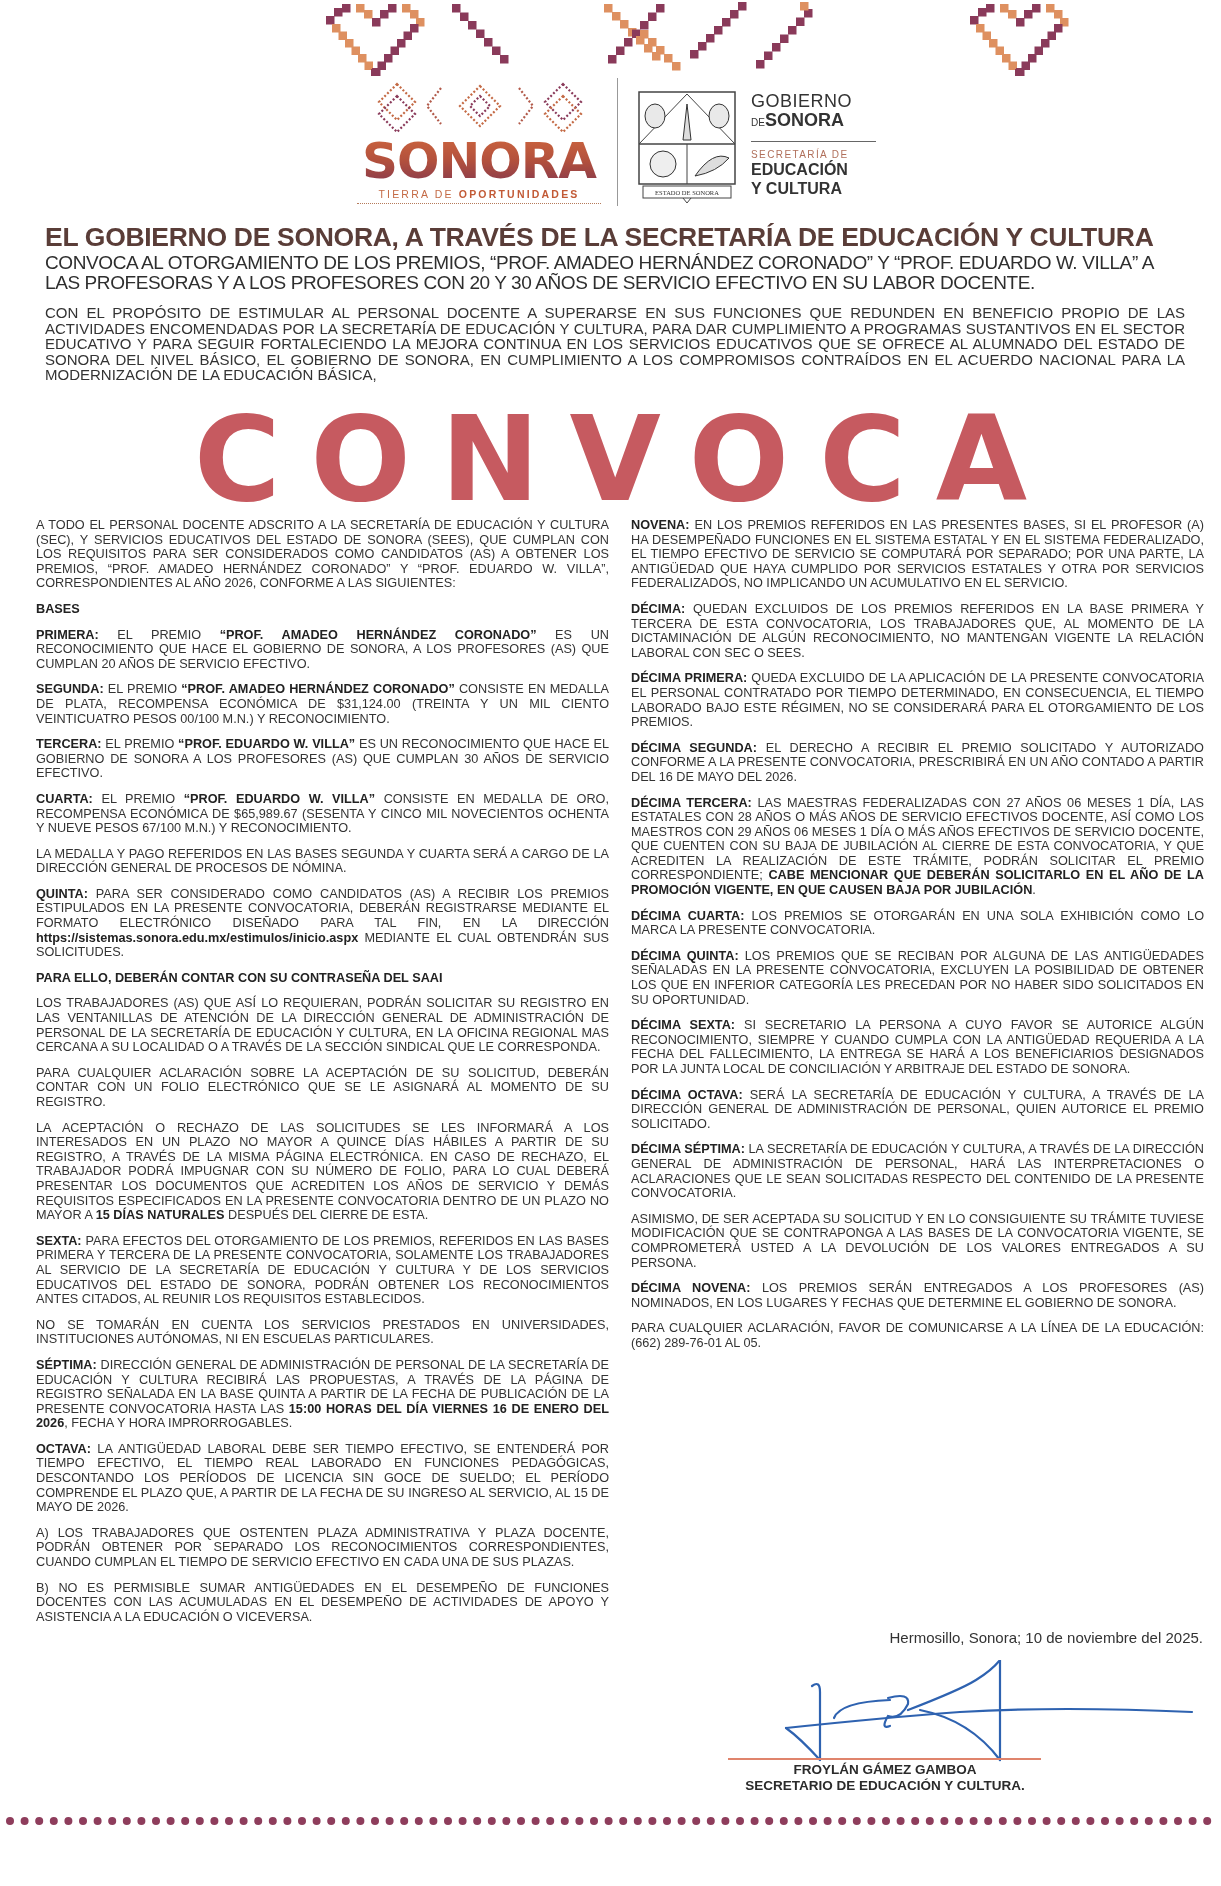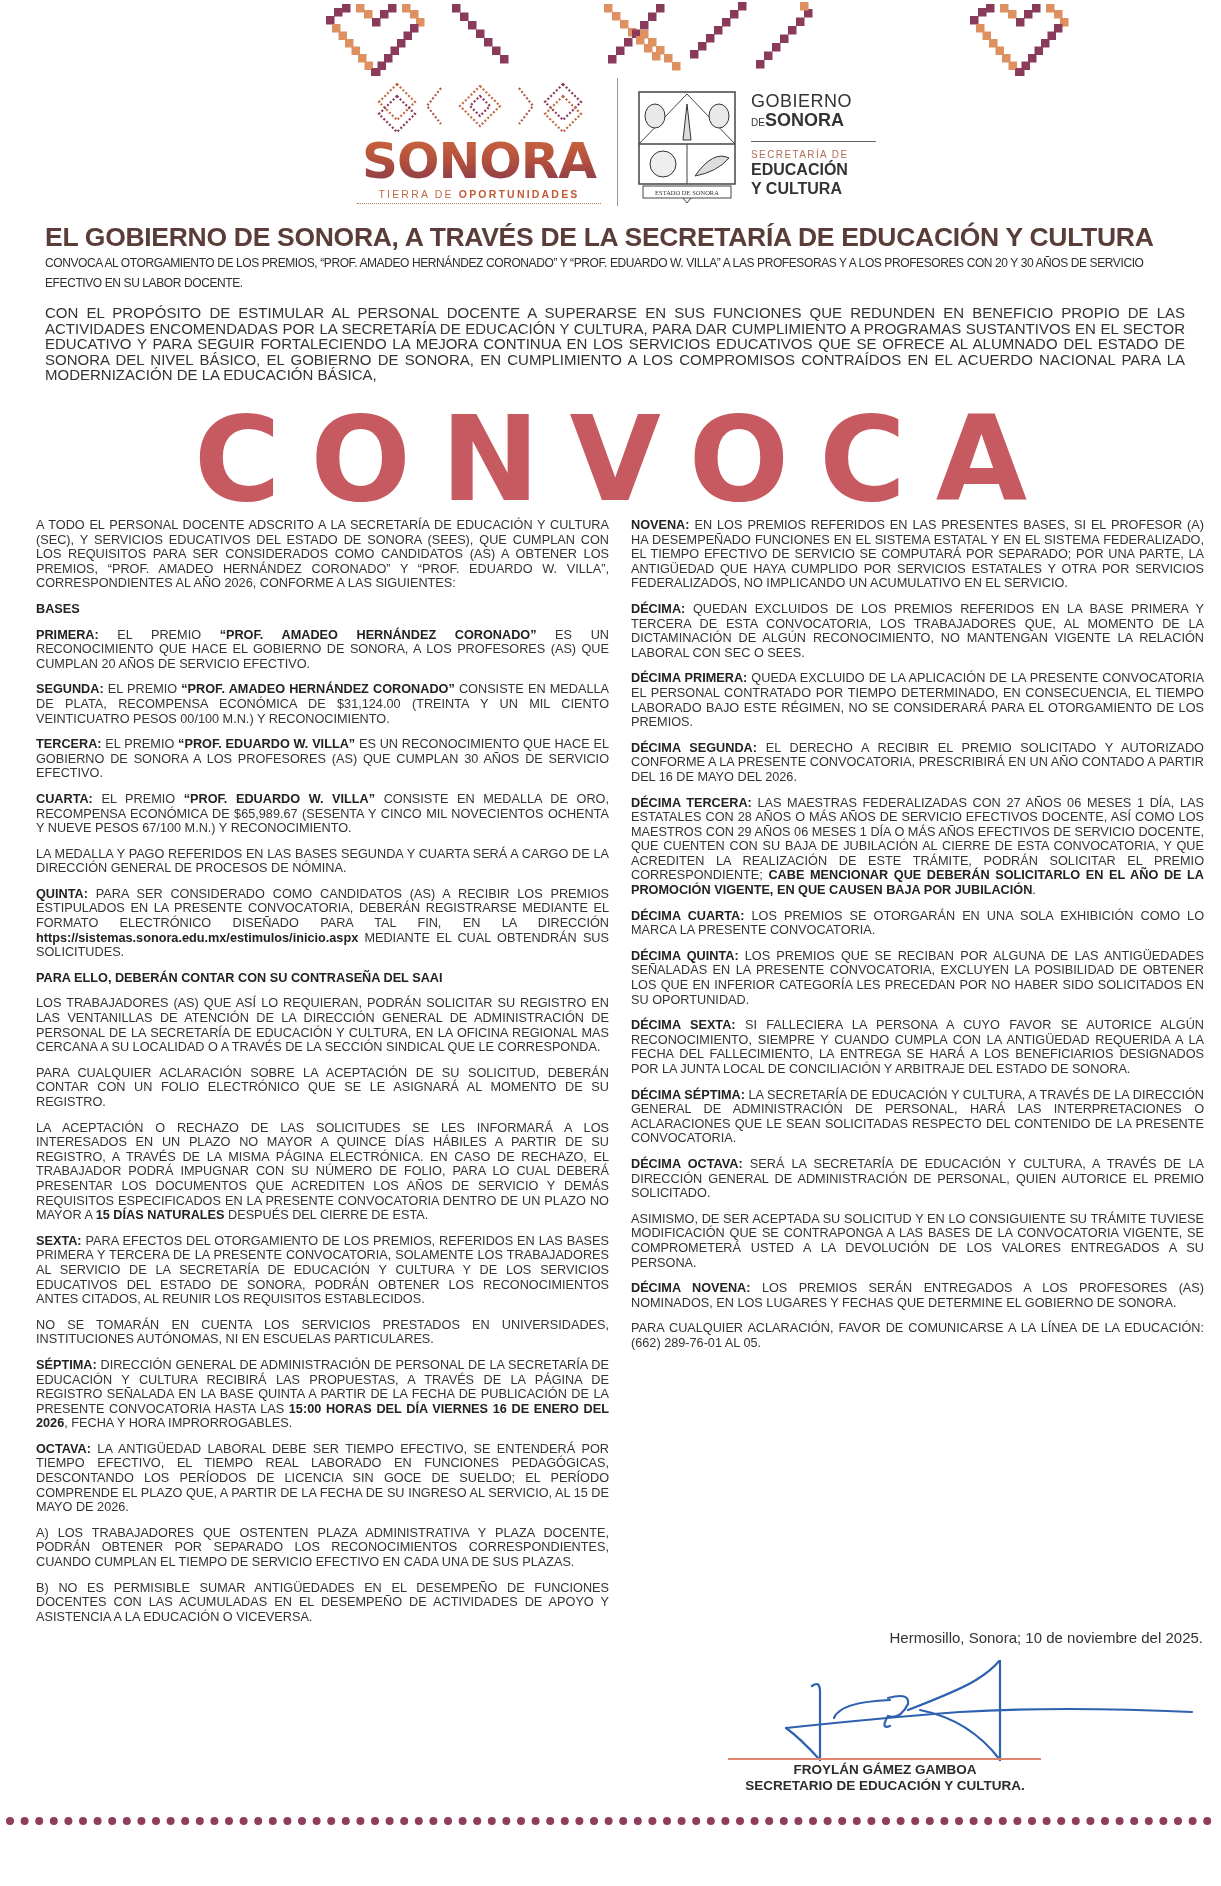--- a/index.html
+++ b/index.html
@@ -36,21 +36,21 @@
   .gov .l3 { font-size: 10px; color: #b06f5a; letter-spacing: 1.4px; }
   .gov .l4 { font-size: 16px; font-weight: bold; color: #333; line-height: 19px; }
 
   .title {
     position: absolute; top: 222px; left: 45px; width: 1140px;
     font-size: 26.5px; font-weight: bold; color: #5a3d38; letter-spacing: -0.3px;
     font-family: "Liberation Sans", sans-serif; white-space: nowrap;
   }
   .subtitle {
     position: absolute; top: 253px; left: 45px; width: 1140px;
-    font-size: 12px; line-height: 20px; color: #2e2e2e; letter-spacing: -0.4px;
+    font-size: 19px; line-height: 20px; color: #2e2e2e; letter-spacing: -0.4px;
   }
   .intro {
     position: absolute; top: 305px; left: 45px; width: 1140px;
     font-size: 15px; line-height: 15.6px; text-align: justify; color: #333;
   }
   .convoca {
     position: absolute; top: 400px; left: 0; width: 1221px; text-align: center;
     font-family: "DejaVu Sans", sans-serif; font-weight: bold;
     font-size: 118px; line-height: 118px; letter-spacing: 30px; color: #c65a60;
     padding-left: 30px;
@@ -242,23 +242,23 @@
     <p><span>B) NO ES PERMISIBLE SUMAR ANTIGÜEDADES EN EL DESEMPEÑO DE FUNCIONES DOCENTES CON LAS ACUMULADAS EN EL DESEMPEÑO DE ACTIVIDADES DE APOYO Y ASISTENCIA A LA EDUCACIÓN O VICEVERSA.</span></p>
   </div>
 <div class="col col-right">
     <p><b>NOVENA:</b><span> EN LOS PREMIOS REFERIDOS EN LAS PRESENTES BASES, SI EL PROFESOR (A) HA DESEMPEÑADO FUNCIONES EN EL SISTEMA ESTATAL Y EN EL SISTEMA FEDERALIZADO, EL TIEMPO EFECTIVO DE SERVICIO SE COMPUTARÁ POR SEPARADO; POR UNA PARTE, LA ANTIGÜEDAD QUE HAYA CUMPLIDO POR SERVICIOS ESTATALES Y OTRA POR SERVICIOS FEDERALIZADOS, NO IMPLICANDO UN ACUMULATIVO EN EL SERVICIO.</span></p>
     <p><b>DÉCIMA:</b><span> QUEDAN EXCLUIDOS DE LOS PREMIOS REFERIDOS EN LA BASE PRIMERA Y TERCERA DE ESTA CONVOCATORIA, LOS TRABAJADORES QUE, AL MOMENTO DE LA DICTAMINACIÓN DE ALGÚN RECONOCIMIENTO, NO MANTENGAN VIGENTE LA RELACIÓN LABORAL CON SEC O SEES.</span></p>
     <p><b>DÉCIMA PRIMERA:</b><span> QUEDA EXCLUIDO DE LA APLICACIÓN DE LA PRESENTE CONVOCATORIA EL PERSONAL CONTRATADO POR TIEMPO DETERMINADO, EN CONSECUENCIA, EL TIEMPO LABORADO BAJO ESTE RÉGIMEN, NO SE CONSIDERARÁ PARA EL OTORGAMIENTO DE LOS PREMIOS.</span></p>
     <p><b>DÉCIMA SEGUNDA:</b><span> EL DERECHO A RECIBIR EL PREMIO SOLICITADO Y AUTORIZADO CONFORME A LA PRESENTE CONVOCATORIA, PRESCRIBIRÁ EN UN AÑO CONTADO A PARTIR DEL 16 DE MAYO DEL 2026.</span></p>
     <p><b>DÉCIMA TERCERA:</b><span> LAS MAESTRAS FEDERALIZADAS CON 27 AÑOS 06 MESES 1 DÍA, LAS ESTATALES CON 28 AÑOS O MÁS AÑOS DE SERVICIO EFECTIVOS DOCENTE, ASÍ COMO LOS MAESTROS CON 29 AÑOS 06 MESES 1 DÍA O MÁS AÑOS EFECTIVOS DE SERVICIO DOCENTE, QUE CUENTEN CON SU BAJA DE JUBILACIÓN AL CIERRE DE ESTA CONVOCATORIA, Y QUE ACREDITEN LA REALIZACIÓN DE ESTE TRÁMITE, PODRÁN SOLICITAR EL PREMIO CORRESPONDIENTE; </span><b>CABE MENCIONAR QUE DEBERÁN SOLICITARLO EN EL AÑO DE LA PROMOCIÓN VIGENTE, EN QUE CAUSEN BAJA POR JUBILACIÓN</b><span>.</span></p>
     <p><b>DÉCIMA CUARTA:</b><span> LOS PREMIOS SE OTORGARÁN EN UNA SOLA EXHIBICIÓN COMO LO MARCA LA PRESENTE CONVOCATORIA.</span></p>
     <p><b>DÉCIMA QUINTA:</b><span> LOS PREMIOS QUE SE RECIBAN POR ALGUNA DE LAS ANTIGÜEDADES SEÑALADAS EN LA PRESENTE CONVOCATORIA, EXCLUYEN LA POSIBILIDAD DE OBTENER LOS QUE EN INFERIOR CATEGORÍA LES PRECEDAN POR NO HABER SIDO SOLICITADOS EN SU OPORTUNIDAD.</span></p>
-    <p><b>DÉCIMA SEXTA:</b><span> SI FALLECIERA LA PERSONA A CUYO FAVOR SE AUTORICE ALGÚN RECONOCIMIENTO, SIEMPRE Y CUANDO CUMPLA CON LA ANTIGÜEDAD REQUERIDA A LA FECHA DEL FALLECIMIENTO, LA ENTREGA SE HARÁ A LOS BENEFICIARIOS DESIGNADOS POR LA JUNTA LOCAL DE CONCILIACIÓN Y ARBITRAJE DEL ESTADO DE SONORA.</span></p>
+    <p><b>DÉCIMA SEXTA:</b><span> SI SECRETARIO LA PERSONA A CUYO FAVOR SE AUTORICE ALGÚN RECONOCIMIENTO, SIEMPRE Y CUANDO CUMPLA CON LA ANTIGÜEDAD REQUERIDA A LA FECHA DEL FALLECIMIENTO, LA ENTREGA SE HARÁ A LOS BENEFICIARIOS DESIGNADOS POR LA JUNTA LOCAL DE CONCILIACIÓN Y ARBITRAJE DEL ESTADO DE SONORA.</span></p>
+    <p><b>DÉCIMA OCTAVA:</b><span> SERÁ LA SECRETARÍA DE EDUCACIÓN Y CULTURA, A TRAVÉS DE LA DIRECCIÓN GENERAL DE ADMINISTRACIÓN DE PERSONAL, QUIEN AUTORICE EL PREMIO SOLICITADO.</span></p>
     <p><b>DÉCIMA SÉPTIMA:</b><span> LA SECRETARÍA DE EDUCACIÓN Y CULTURA, A TRAVÉS DE LA DIRECCIÓN GENERAL DE ADMINISTRACIÓN DE PERSONAL, HARÁ LAS INTERPRETACIONES O ACLARACIONES QUE LE SEAN SOLICITADAS RESPECTO DEL CONTENIDO DE LA PRESENTE CONVOCATORIA.</span></p>
-    <p><b>DÉCIMA OCTAVA:</b><span> SERÁ LA SECRETARÍA DE EDUCACIÓN Y CULTURA, A TRAVÉS DE LA DIRECCIÓN GENERAL DE ADMINISTRACIÓN DE PERSONAL, QUIEN AUTORICE EL PREMIO SOLICITADO.</span></p>
     <p><span>ASIMISMO, DE SER ACEPTADA SU SOLICITUD Y EN LO CONSIGUIENTE SU TRÁMITE TUVIESE MODIFICACIÓN QUE SE CONTRAPONGA A LAS BASES DE LA CONVOCATORIA VIGENTE, SE COMPROMETERÁ USTED A LA DEVOLUCIÓN DE LOS VALORES ENTREGADOS A SU PERSONA.</span></p>
     <p><b>DÉCIMA NOVENA:</b><span> LOS PREMIOS SERÁN ENTREGADOS A LOS PROFESORES (AS) NOMINADOS, EN LOS LUGARES Y FECHAS QUE DETERMINE EL GOBIERNO DE SONORA.</span></p>
     <p><span>PARA CUALQUIER ACLARACIÓN, FAVOR DE COMUNICARSE A LA LÍNEA DE LA EDUCACIÓN: (662) 289-76-01 AL 05.</span></p>
   </div>
 
 <div class="date-line">Hermosillo, Sonora; 10 de noviembre del 2025.</div>
 
 <svg class="sig-svg" viewBox="0 0 440 125">
   <g fill="none" stroke="#2e62b0" stroke-width="2.2" stroke-linecap="round">
     <path d="M26 68 Q120 58 200 52 Q300 46 432 52"></path>

